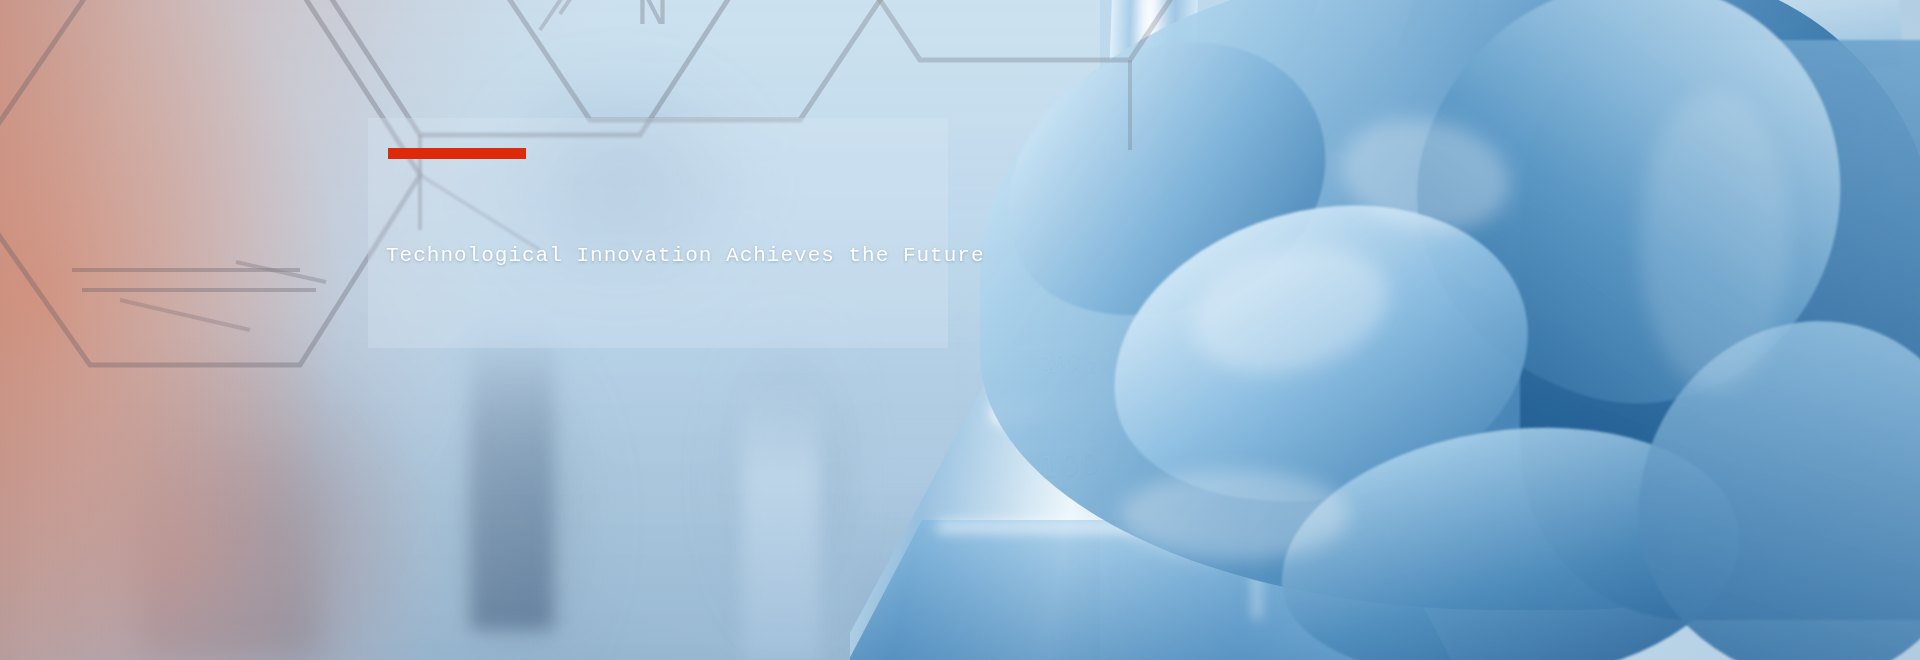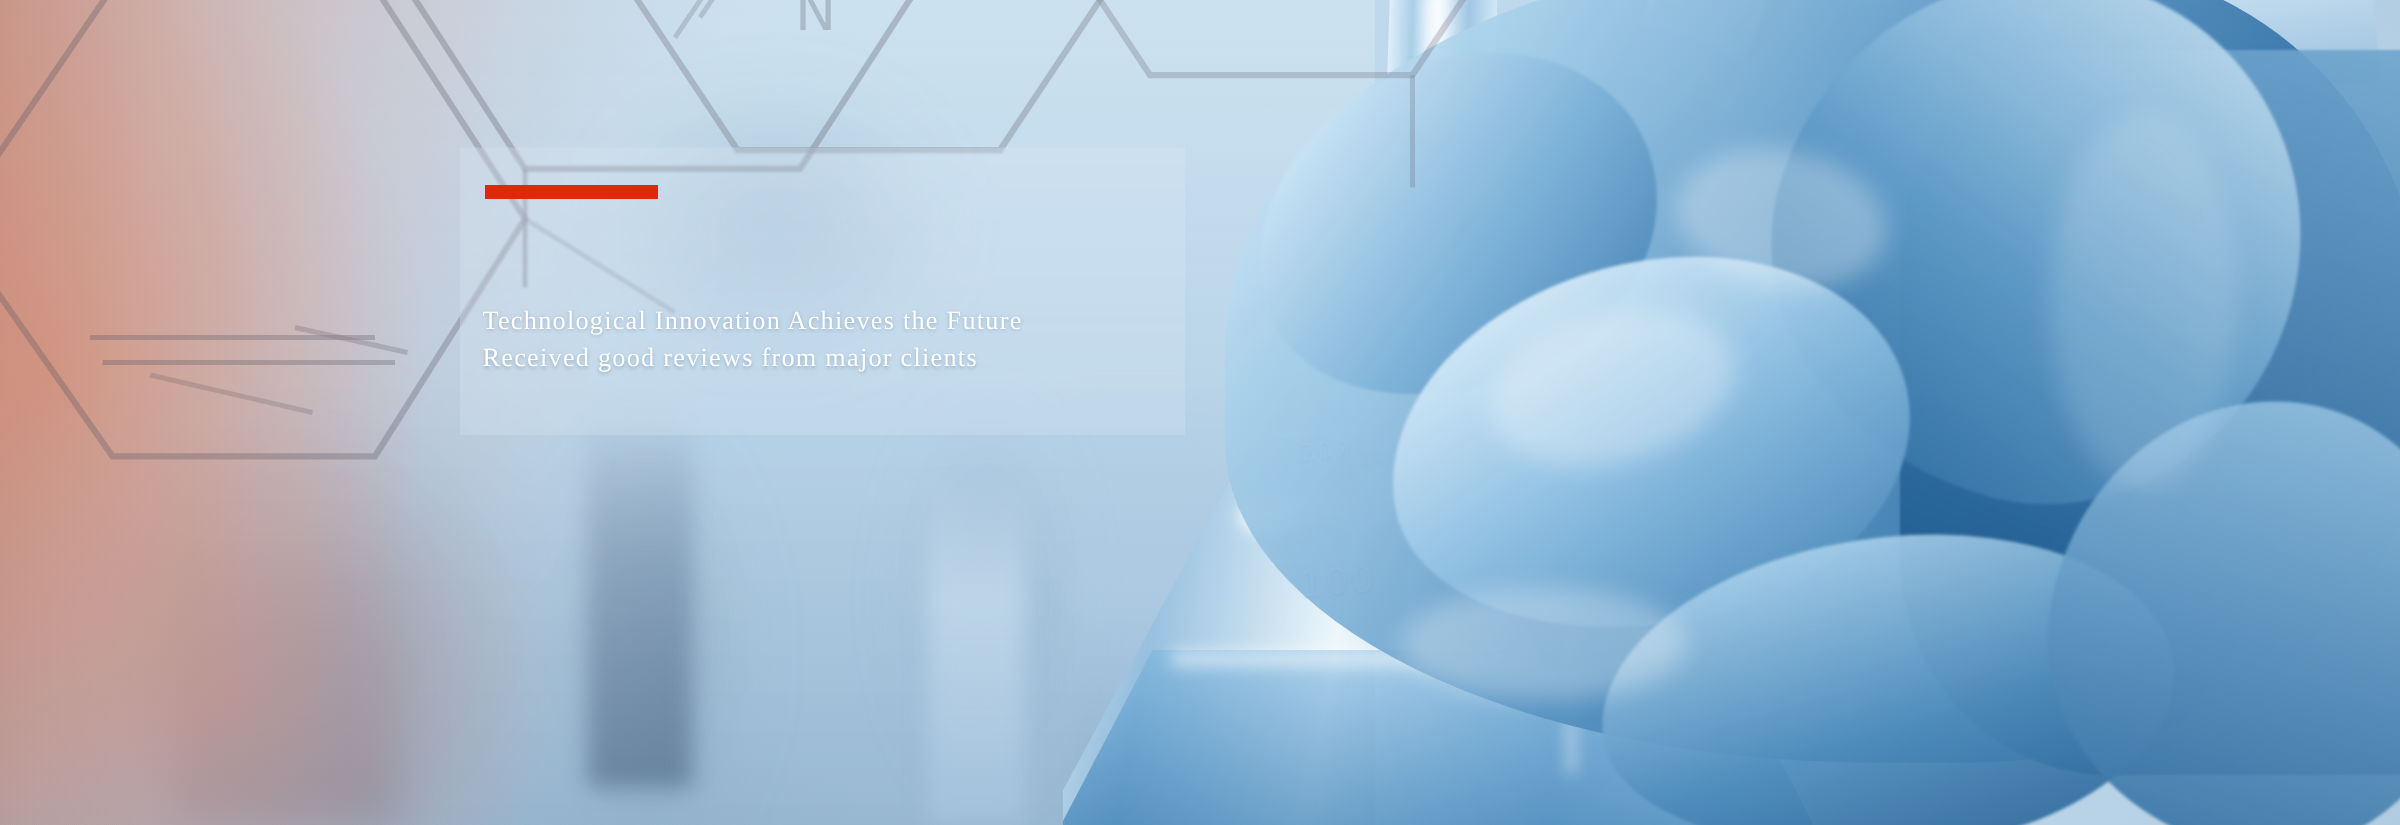--- a/index.html
+++ b/index.html
@@ -170,21 +170,21 @@
     font-family:"DejaVu Sans", sans-serif;
     font-size:50px; font-weight:bold;
     letter-spacing:3px;
     white-space:nowrap;
     -webkit-text-stroke:4px #ffffff;
     paint-order:stroke fill;
     text-shadow:3px 4px 4px rgba(70,60,60,.45);
   }
   .subtitle{
     position:absolute; left:386px; top:241px;
-    font-family:Liberation Serif, serif;
+    font-family:Liberation Mono, monospace;
     font-size:21px; line-height:30px;
     color:#ffffff;
     letter-spacing:1px;
     white-space:nowrap;
     text-shadow:0 1px 3px rgba(60,90,120,.35);
   }
   .subtitle div{ white-space:nowrap; }
 
   
   .vignette{
@@ -266,16 +266,15 @@
 
   <div class="vignette"></div>
 
   <div class="panel" style="background: rgba(224, 236, 246, 0.26);"></div>
 
   <div class="accent-bar" style="background: rgb(221, 42, 11);"></div>
 
 
   <div class="subtitle">
     <div>Technological Innovation Achieves the Future</div>
-    <div>Received good reviews from major clients</div>
   </div>
 
 </div>
 
 </body></html>

